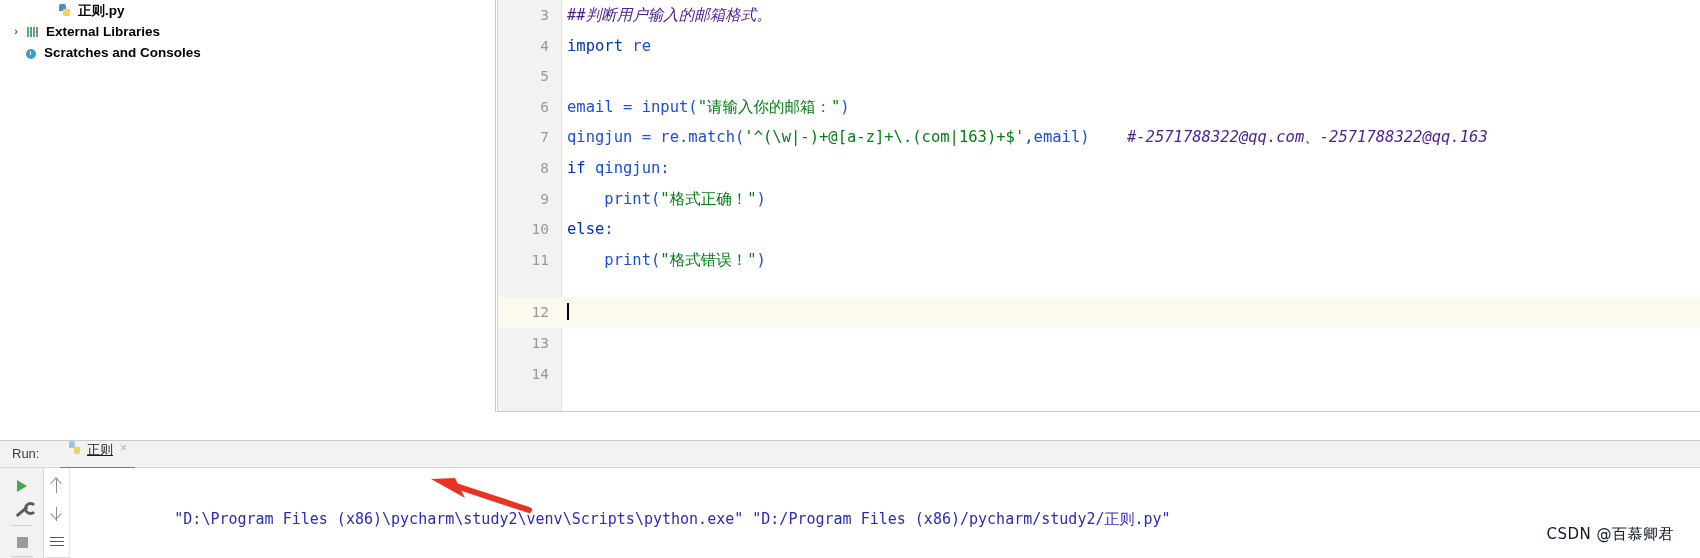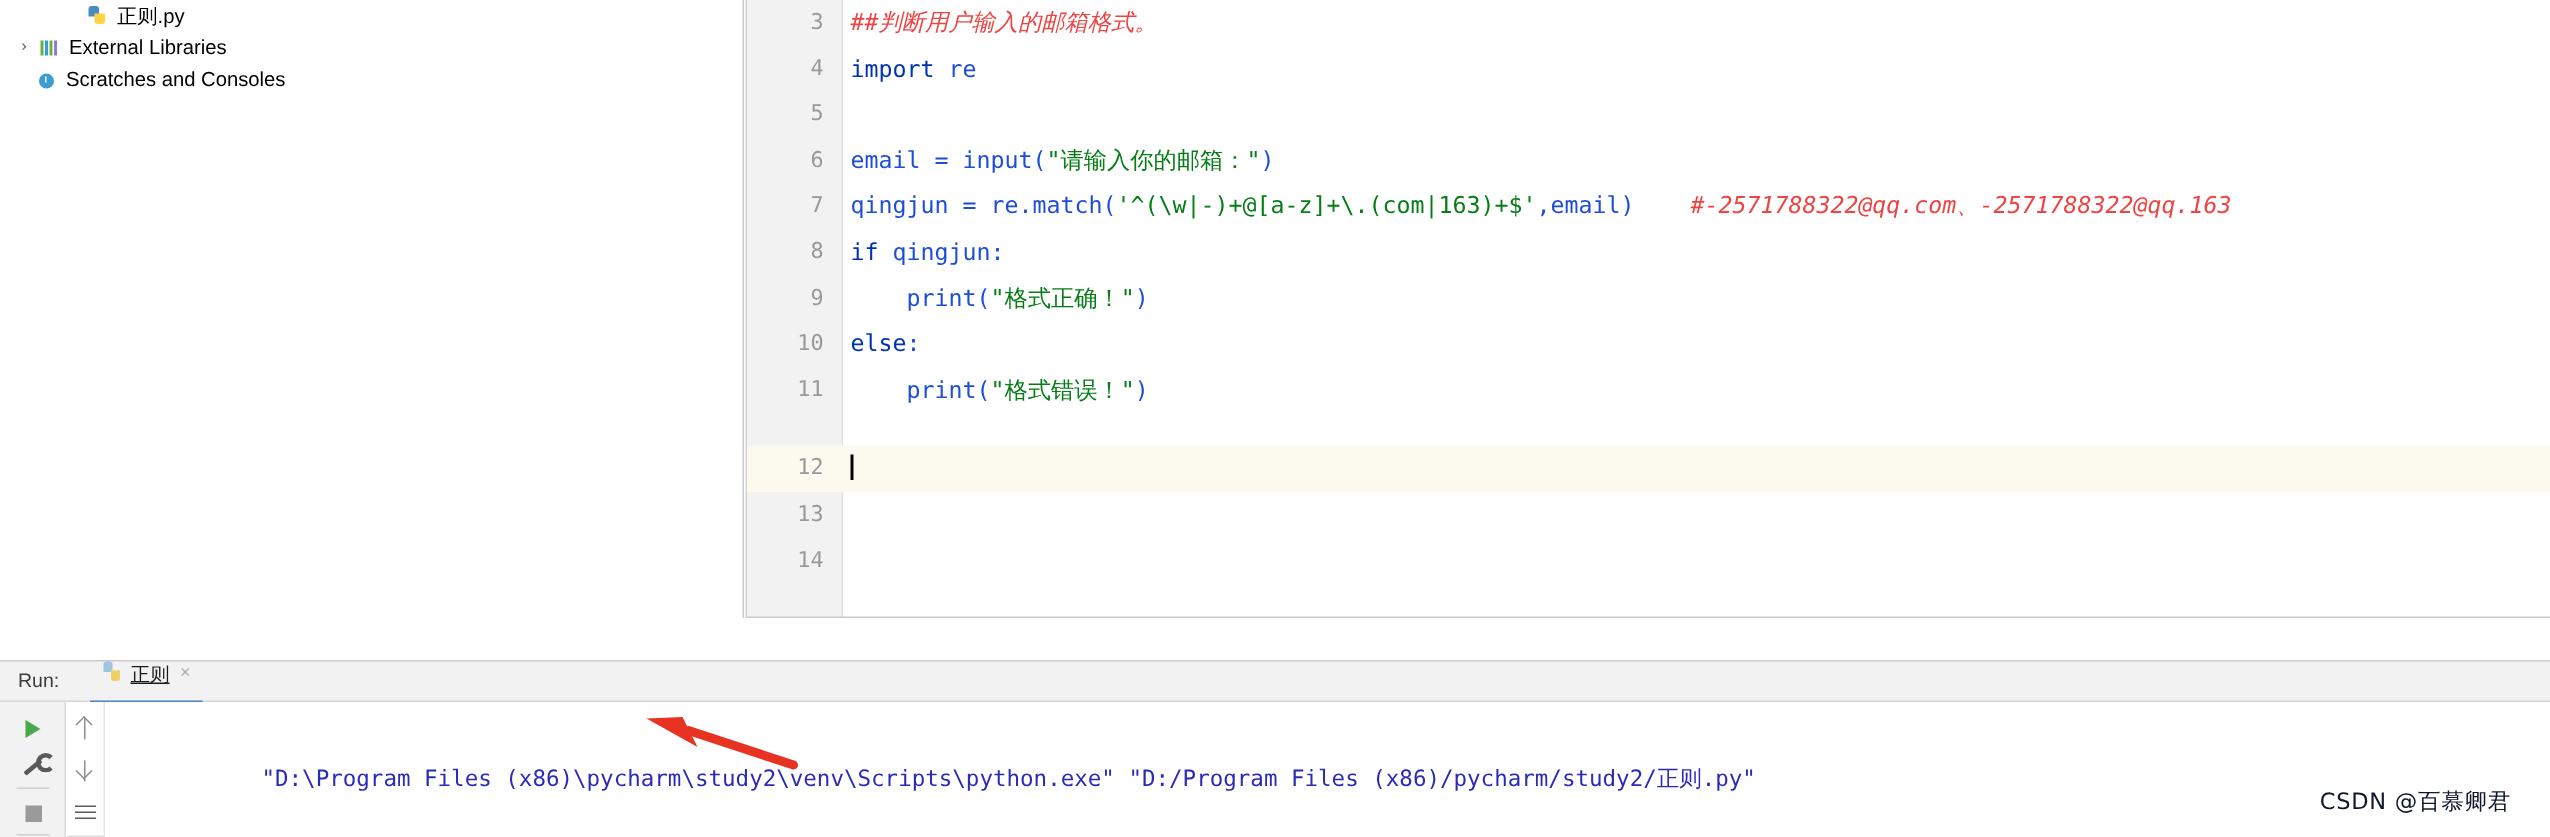--- a/index.html
+++ b/index.html
@@ -9,21 +9,21 @@
     font-family: "Liberation Sans", sans-serif;
     overflow: hidden;
   }
   #app { position: relative; width: 1700px; height: 558px; background: #fff; }
 
   
   .top-area { position: absolute; left:0; top:0; width:1700px; height:412px; background:#fff; }
 
   .project-pane {
     position:absolute; left:0; top:0; width:496px; height:412px;
-    background:#ffffff; border-right:1px solid #c9c9c9;
+    background:#ffffff; border-right:1px solid #c9c9c9;font-weight:bold;
   }
   .tree-row {
     display:flex; align-items:center; height:21px; padding-left:6px;
     font-size:13.5px; color:#000; white-space:nowrap;
   }
   .tree-arrow {
     width:16px; text-align:center; color:#5a5a5a; font-size:11px; line-height:1;
   }
   .tree-ico { width:18px; height:16px; position:relative; margin-right:4px; flex:0 0 auto; }
   .tree-label { line-height:21px; }
@@ -56,21 +56,21 @@
     font-family:"DejaVu Sans Mono","Liberation Mono",monospace; font-size:15.5px;
   }
   .code-line.current { background:#fcfaef;margin-top:22px; }
   .ln {
     position:absolute; left:0; top:0; width:52px; text-align:right;
     color:#999999; font-family:"DejaVu Sans Mono",monospace; font-size:14.5px;
   }
   .code-text { position:absolute; left:70px; top:0; white-space:pre; }
   .tok-kw { color:#0033b3; }
   .tok-str { color:#067d17; }
-  .tok-cmt { color:#ef4444; font-style:italic; }
+  .tok-cmt { color:#4c1d95; font-style:italic; }
   .tok-def { color:#1d4ed8; }
   .caret {
     display:inline-block; width:1.5px; height:17px; background:#000;
     vertical-align:-3px;
   }
   .editor-bottom-border{
     position:absolute;left:0;bottom:0;width:1203px;height:1px;background:#c9c9c9;
   }
 
   

